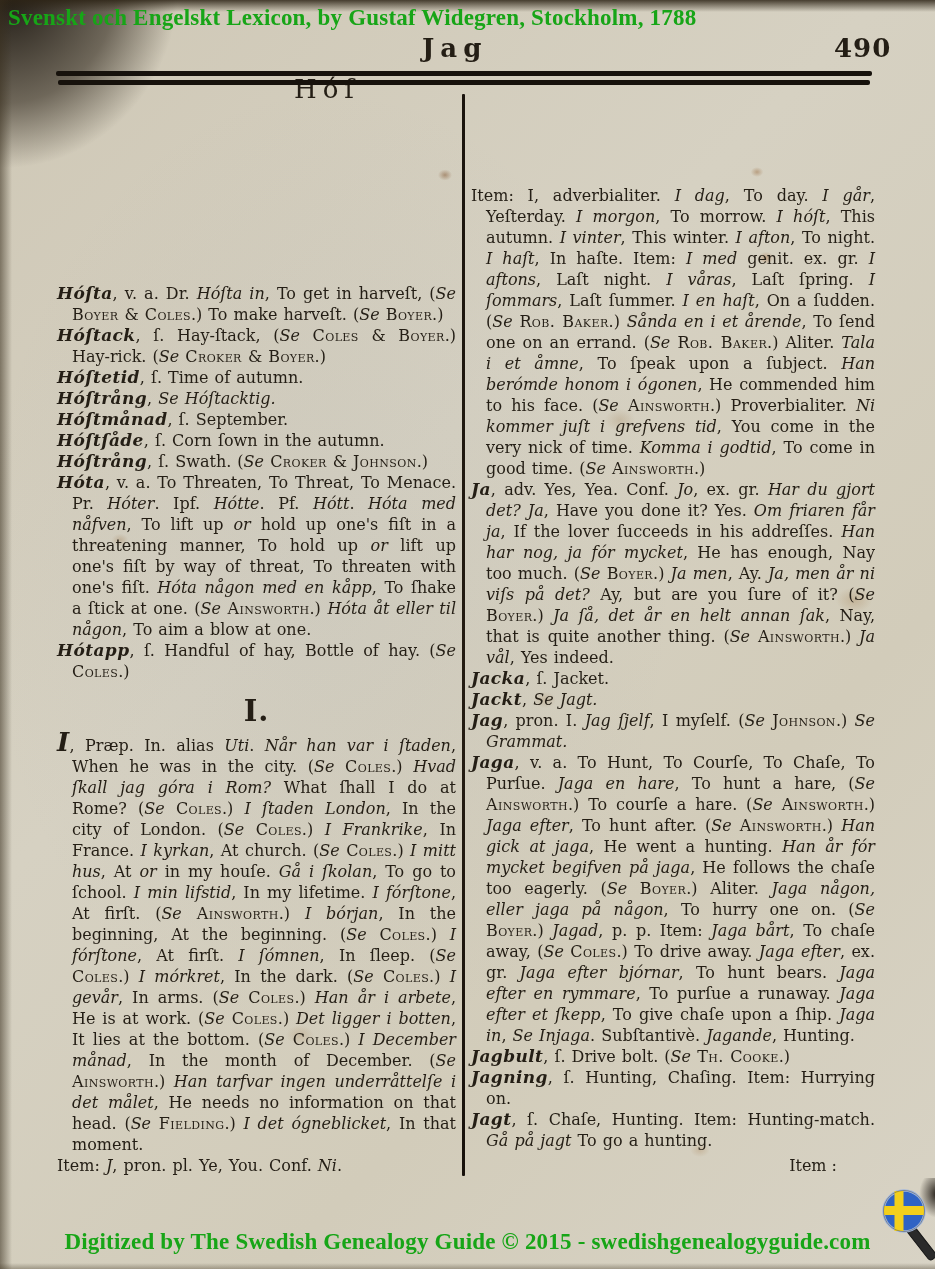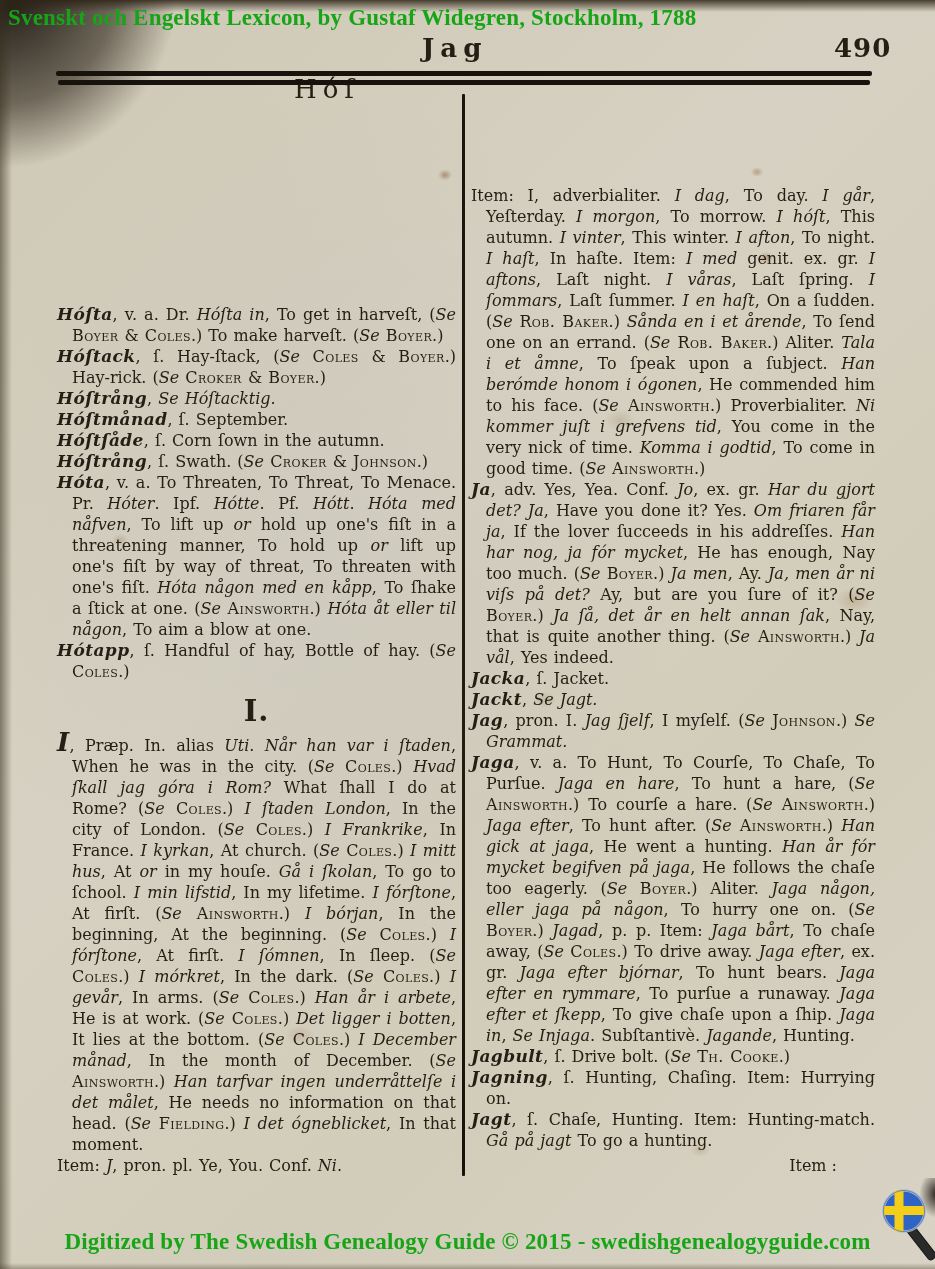--- a/index.html
+++ b/index.html
@@ -88,20 +88,21 @@
     <span class="head-word-right">Jag</span>
     <span class="page-number">490</span>
   </div>
 
   <div class="double-rule"></div>
 
   <div class="columns">
     <div class="col left" id="col-left">
         <p class="entry"><span class="head">Hóſta</span>, v. a. Dr. <i>Hóſta in</i>, To get in harveſt, (<i>Se</i> <span class="sc">Boyer</span> &amp; <span class="sc">Coles</span>.) To make harveſt. (<i>Se</i> <span class="sc">Boyer</span>.)</p>
         <p class="entry"><span class="head">Hóſtack</span>, ſ. Hay-ſtack, (<i>Se</i> <span class="sc">Coles</span> &amp; <span class="sc">Boyer</span>.) Hay-rick. (<i>Se</i> <span class="sc">Croker</span> &amp; <span class="sc">Boyer</span>.)</p>
+        <p class="entry"><span class="head">Hóſtetid</span>, ſ. Time of autumn.</p>
         <p class="entry"><span class="head">Hóſtrång</span>, <i>Se Hóſtacktig.</i></p>
         <p class="entry"><span class="head">Hóſtmånad</span>, ſ. September.</p>
         <p class="entry"><span class="head">Hóſtſåde</span>, ſ. Corn ſown in the autumn.</p>
         <p class="entry"><span class="head">Hóſtrång</span>, ſ. Swath. (<i>Se</i> <span class="sc">Croker</span> &amp; <span class="sc">Johnson</span>.)</p>
         <p class="entry"><span class="head">Hóta</span>, v. a. To Threaten, To Threat, To Menace. Pr. <i>Hóter</i>. Ipf. <i>Hótte</i>. Pf. <i>Hótt</i>. <i>Hóta med nåfven</i>, To lift up <i>or</i> hold up one's fiſt in a threatening manner, To hold up <i>or</i> lift up one's fiſt by way of threat, To threaten with one's fiſt. <i>Hóta någon med en kåpp</i>, To ſhake a ſtick at one. (<i>Se</i> <span class="sc">Ainsworth</span>.) <i>Hóta åt eller til någon</i>, To aim a blow at one.</p>
         <p class="entry"><span class="head">Hótapp</span>, ſ. Handful of hay, Bottle of hay. (<i>Se</i> <span class="sc">Coles</span>.)</p>
         <h2 class="sec">I.</h2>
         <p class="entry"><span class="head drop">I</span>, Præp. In. alias <i>Uti</i>. <i>Når han var i ſtaden</i>, When he was in the city. (<i>Se</i> <span class="sc">Coles</span>.) <i>Hvad ſkall jag góra i Rom?</i> What ſhall I do at Rome? (<i>Se</i> <span class="sc">Coles</span>.) <i>I ſtaden London</i>, In the city of London. (<i>Se</i> <span class="sc">Coles</span>.) <i>I Frankrike</i>, In France. <i>I kyrkan</i>, At church. (<i>Se</i> <span class="sc">Coles</span>.) <i>I mitt hus</i>, At <i>or</i> in my houſe. <i>Gå i ſkolan</i>, To go to ſchool. <i>I min lifstid</i>, In my lifetime. <i>I fórſtone</i>, At firſt. (<i>Se</i> <span class="sc">Ainsworth</span>.) <i>I bórjan</i>, In the beginning, At the beginning. (<i>Se</i> <span class="sc">Coles</span>.) <i>I fórſtone</i>, At firſt. <i>I ſómnen</i>, In ſleep. (<i>Se</i> <span class="sc">Coles</span>.) <i>I mórkret</i>, In the dark. (<i>Se</i> <span class="sc">Coles</span>.) <i>I gevår</i>, In arms. (<i>Se</i> <span class="sc">Coles</span>.) <i>Han år i arbete</i>, He is at work. (<i>Se</i> <span class="sc">Coles</span>.) <i>Det ligger i botten</i>, It lies at the bottom. (<i>Se</i> <span class="sc">Coles</span>.) <i>I December månad</i>, In the month of December. (<i>Se</i> <span class="sc">Ainsworth</span>.) <i>Han tarfvar ingen underråttelſe i det målet</i>, He needs no information on that head. (<i>Se</i> <span class="sc">Fielding</span>.) <i>I det ógneblicket</i>, In that moment.</p>
         <p class="entry flush">Item: <i>J</i>, pron. pl. Ye, You. Conf. <i>Ni</i>.</p>
       </div>

